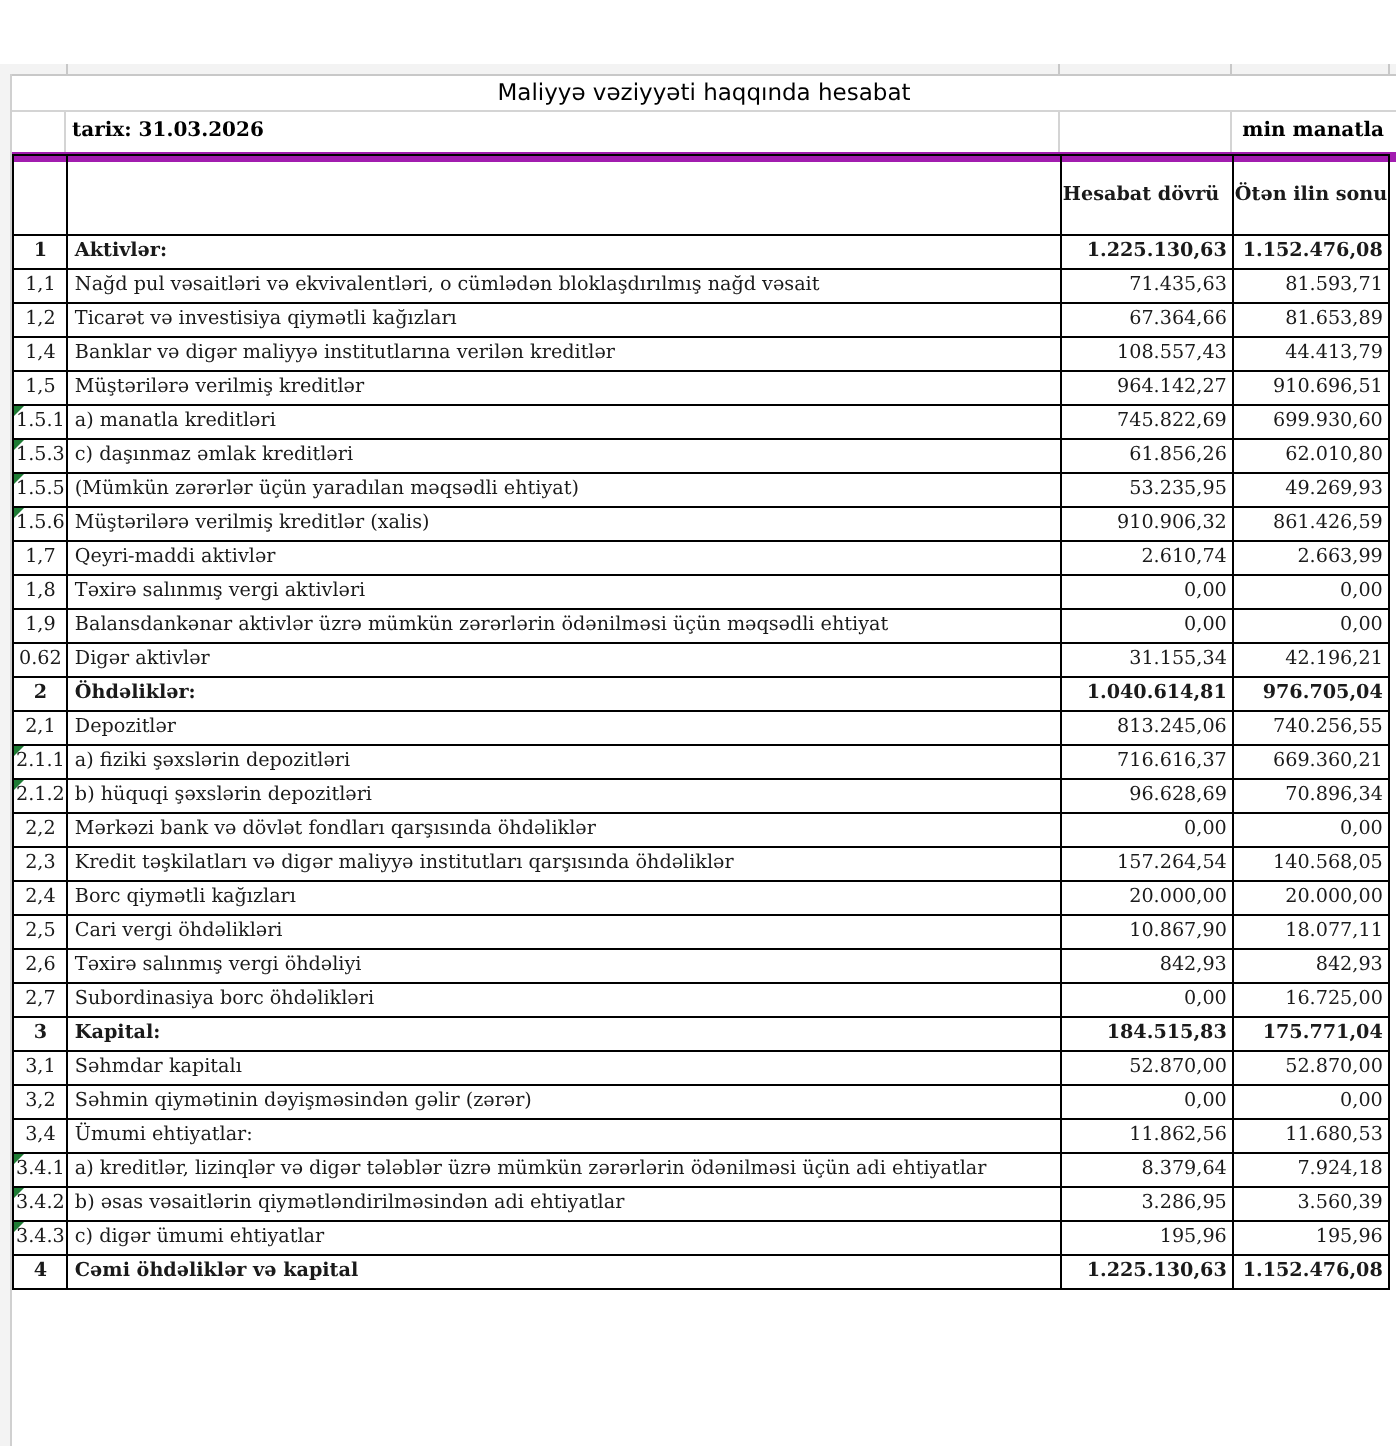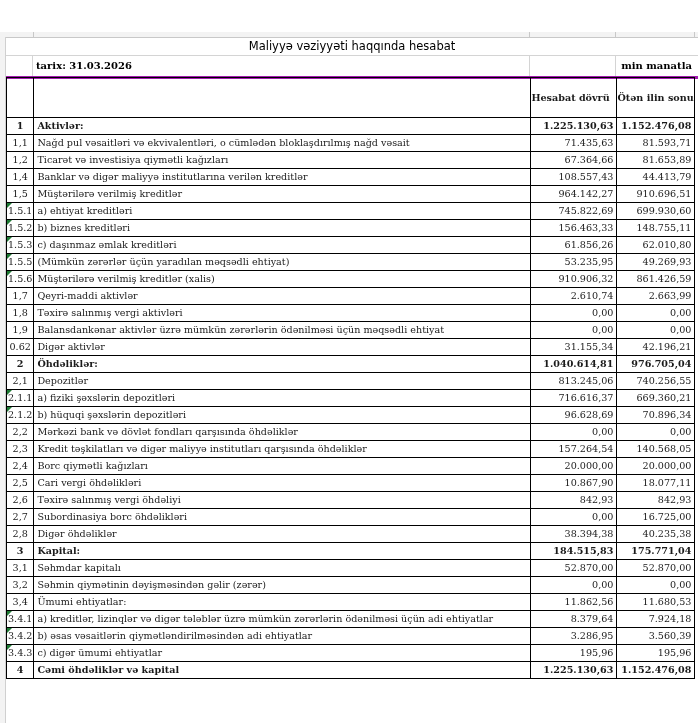--- a/index.html
+++ b/index.html
@@ -3,21 +3,21 @@
 <meta charset="utf-8">
 <style>
   html, body { margin:0; padding:0; background:#ffffff; }
   body { width:698px; height:723px; overflow:hidden; position:relative; font-family:"DejaVu Serif", serif; }
   .sheet { position:absolute; left:0; top:0; width:698px; height:723px;margin-top:32px; }
   .colhdr { position:absolute; left:0; top:0; width:698px; height:5px; background:#f3f3f3; border-bottom:1px solid #c8c8c8; overflow:hidden; }
   .colhdr .sep { position:absolute; top:0; height:5px; width:1px; background:#c8c8c8; }
   .rowgut { position:absolute; left:0; top:5px; width:5px; height:718px; background:#f3f3f3; border-right:1px solid #d0d0d0; }
   .titlebar { position:absolute; left:6px; top:6px; width:692px; height:17px; text-align:center;
      font-family:"DejaVu Sans", sans-serif; font-size:11.5px; line-height:17px; color:#000; border-bottom:1px solid #d4d4d4; }
-  .datebar { position:absolute; left:6px; top:24px; width:692px; height:20px; border-bottom:3px solid #a21caf; }
+  .datebar { position:absolute; left:6px; top:24px; width:692px; height:20px; border-bottom:5px solid #a21caf; }
   .datebar .date { position:absolute; left:30px; top:0; font-size:10px; line-height:20px; font-weight:bold; }
   .datebar .unit { position:absolute; right:6px; top:0; font-size:10px; line-height:20px; font-weight:bold; }
   .datebar .g1 { position:absolute; left:26px; top:0; width:1px; height:20px; background:#d4d4d4; }
   .datebar .g2 { position:absolute; left:523px; top:0; width:1px; height:20px; background:#d4d4d4; }
   .datebar .g3 { position:absolute; left:609px; top:0; width:1px; height:20px; background:#d4d4d4; }
   table.rep { position:absolute; left:6px; top:45px; border-collapse:collapse; table-layout:fixed; }
   table.rep td, table.rep th { border:1px solid #000; padding:0 3px; font-size:9.6px; height:16px; line-height:16px;
      white-space:nowrap; overflow:hidden; color:#1a1a1a; }
   table.rep th { height:39px; font-weight:bold; text-align:left; vertical-align:middle; padding:0; }
   table.rep td.num { text-align:center; padding:0 1px; position:relative; }
@@ -89,29 +89,23 @@
           <td class="val">44.413,79</td>
         </tr>
         <tr>
           <td class="num">1,5</td>
           <td class="lab">Müştərilərə verilmiş kreditlər</td>
           <td class="val">964.142,27</td>
           <td class="val">910.696,51</td>
         </tr>
         <tr>
           <td class="num">1.5.1<span class="tri"></span></td>
-          <td class="lab">a) ehtiyat kreditləri</td>
+          <td class="lab">a) manatla kreditləri</td>
           <td class="val">745.822,69</td>
           <td class="val">699.930,60</td>
-        </tr>
-        <tr>
-          <td class="num">1.5.2<span class="tri"></span></td>
-          <td class="lab">b) biznes kreditləri</td>
-          <td class="val">156.463,33</td>
-          <td class="val">148.755,11</td>
         </tr>
         <tr>
           <td class="num">1.5.3<span class="tri"></span></td>
           <td class="lab">c) daşınmaz əmlak kreditləri</td>
           <td class="val">61.856,26</td>
           <td class="val">62.010,80</td>
         </tr>
         <tr>
           <td class="num">1.5.5<span class="tri"></span></td>
           <td class="lab">(Mümkün zərərlər üçün yaradılan məqsədli ehtiyat)</td>
@@ -201,26 +195,20 @@
           <td class="lab">Təxirə salınmış vergi öhdəliyi</td>
           <td class="val">842,93</td>
           <td class="val">842,93</td>
         </tr>
         <tr>
           <td class="num">2,7</td>
           <td class="lab">Subordinasiya borc öhdəlikləri</td>
           <td class="val">0,00</td>
           <td class="val">16.725,00</td>
         </tr>
-        <tr>
-          <td class="num">2,8</td>
-          <td class="lab">Digər öhdəliklər</td>
-          <td class="val">38.394,38</td>
-          <td class="val">40.235,38</td>
-        </tr>
         <tr class="bold">
           <td class="num">3</td>
           <td class="lab">Kapital:</td>
           <td class="val">184.515,83</td>
           <td class="val">175.771,04</td>
         </tr>
         <tr>
           <td class="num">3,1</td>
           <td class="lab">Səhmdar kapitalı</td>
           <td class="val">52.870,00</td>

